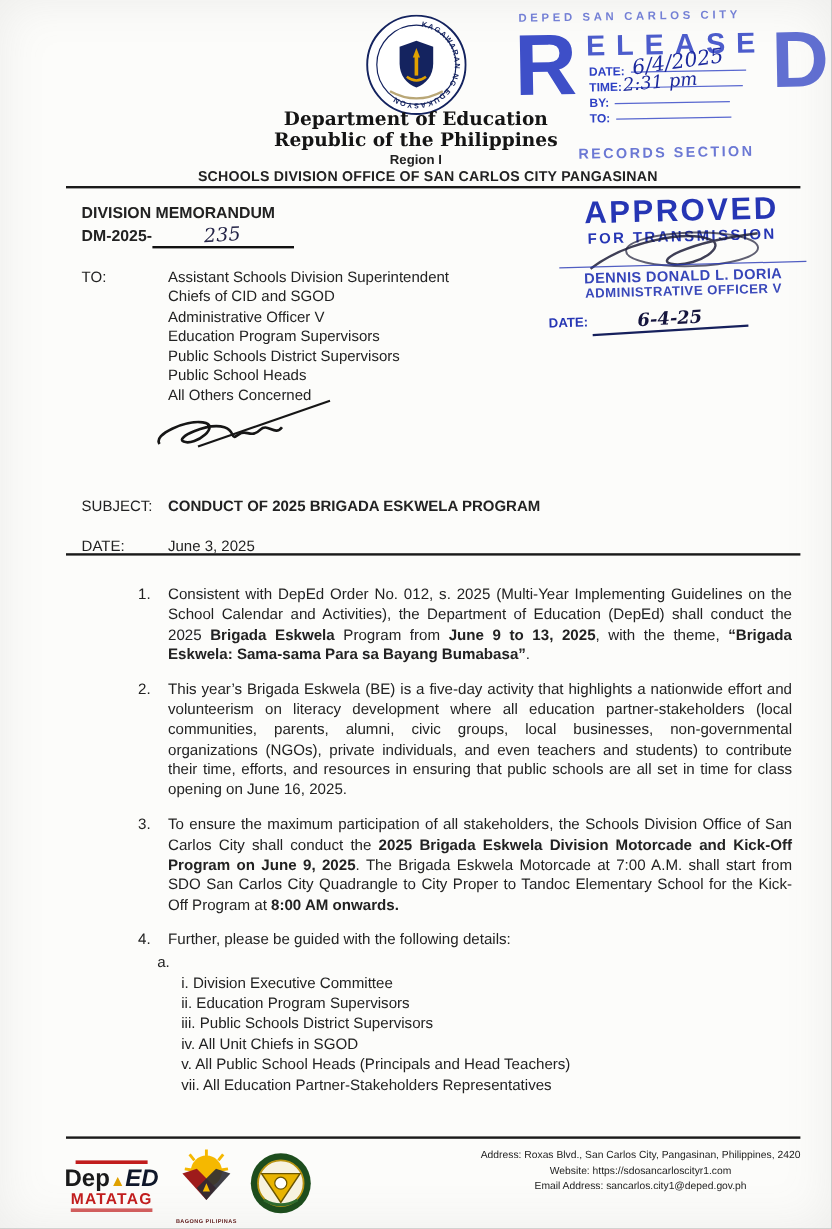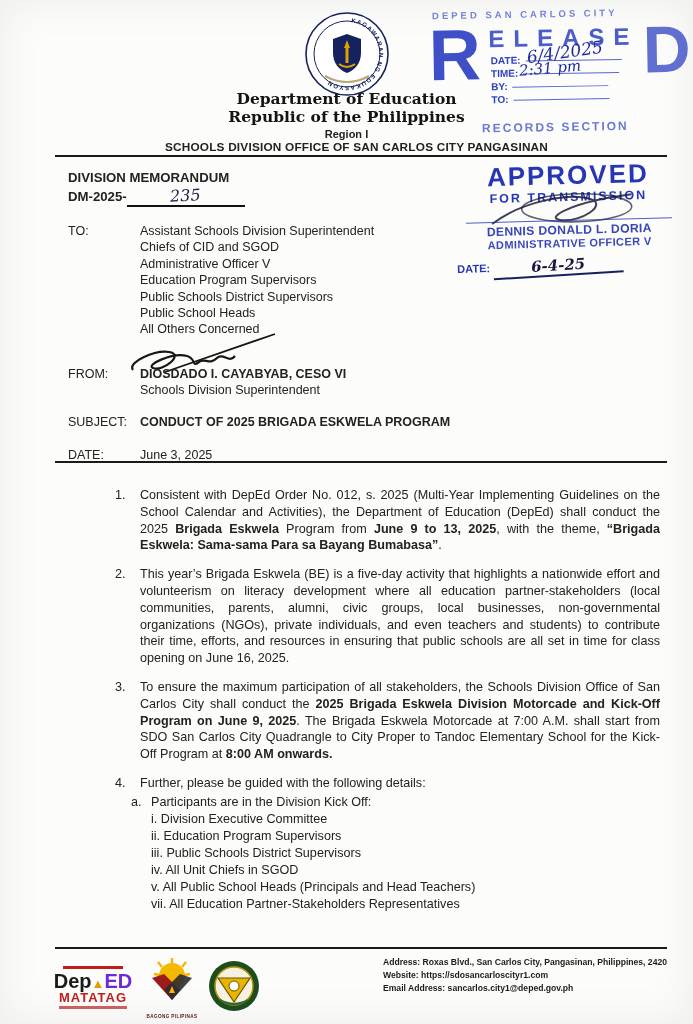--- a/index.html
+++ b/index.html
@@ -62,26 +62,26 @@
   .subrow{display:flex;margin-left:16px;line-height:17px;}
   .sublab{width:20px;flex:none;}
   .kickoff{margin-left:36px;line-height:17px;}
   
   .footer{position:absolute;top:956px;left:50px;right:26px;display:flex;justify-content:space-between;align-items:flex-start;}
   .logos{display:flex;align-items:center;gap:10px;}
   .lg-deped{width:86px;text-align:center;}
   .lg-deped .bar{height:3px;background:#c11d1d;width:70%;margin:0 auto 2px auto;}
   .lg-deped .word{font-weight:800;font-size:20px;line-height:1;}
   .lg-deped .word .b{color:#1a1a1a;}
-  .lg-deped .word .r{color:#6d28d9;}
+  .lg-deped .word .r{color:#0f172a;font-style:italic;}
   .lg-deped .flame{color:#e0a100;font-size:13px;}
   .lg-deped .mt{color:#c11d1d;font-weight:800;font-size:13px;letter-spacing:1px;line-height:1;}
   .lg-deped .tag{height:3px;background:#c11d1d;width:80%;margin:2px auto 0 auto;opacity:.7;}
   .lg-cap{font-size:4.6px;font-weight:bold;color:#5a1414;letter-spacing:.4px;margin-top:2px;}
-  .addr{text-align:left;font-size:8.6px;font-weight:bold;line-height:13px;color:#1c1c1c;}
+  .addr{text-align:center;font-size:8.6px;font-weight:normal;line-height:13px;color:#1c1c1c;}
 </style>
 </head>
 <body>
 
 <div class="page">
 
   <div class="seal">
     <svg width="84" height="84" viewBox="0 0 84 84">
       <circle cx="42" cy="42" r="41" fill="#ffffff" stroke="#14235f" stroke-width="1.6"></circle>
       <circle cx="42" cy="42" r="33" fill="#ffffff" stroke="#14235f" stroke-width="1"></circle>
@@ -155,27 +155,20 @@
         <div>Public School Heads</div>
         <div>All Others Concerned</div>
       </div>
   </div>
 
   <svg class="sig1" width="180" height="50" viewBox="0 0 180 50">
     <path d="M8 42 C2 34 30 22 44 24 C60 26 38 44 28 40 C20 37 48 24 62 28 C72 31 66 40 74 34 C80 29 84 38 92 30 C98 24 104 36 110 28" stroke="#161616" stroke-width="2.2" fill="none"></path>
     <path d="M40 44 L150 6" stroke="#161616" stroke-width="1.8" fill="none"></path>
   </svg>
 
-  <div class="row row-from">
-    <div class="lab">FROM:</div>
-    <div>
-      <div class="from-name">DIOSDADO I. CAYABYAB, CESO VI</div>
-      <div>Schools Division Superintendent</div>
-    </div>
-  </div>
 
   <div class="row row-subject">
     <div class="lab">SUBJECT:</div>
     <div>CONDUCT OF 2025 BRIGADA ESKWELA PROGRAM</div>
   </div>
 
   <div class="row row-date">
     <div class="lab">DATE:</div>
     <div>June 3, 2025</div>
   </div>
@@ -194,21 +187,20 @@
     <div class="pitem">
       <div class="pnum">3.</div>
       <div class="ptext"><span>To ensure the maximum participation of all stakeholders, the Schools Division Office of San Carlos City shall conduct the </span><span style="font-weight: 700;">2025 Brigada Eskwela Division Motorcade and Kick-Off Program on June 9, 2025</span><span>. The Brigada Eskwela Motorcade at 7:00 A.M. shall start from SDO San Carlos City Quadrangle to City Proper to Tandoc Elementary School for the Kick-Off Program at </span><span style="font-weight: 700;">8:00 AM onwards.</span></div>
     </div>
     <div class="pitem" style="margin-bottom:2px;">
       <div class="pnum">4.</div>
       <div class="ptext"><span>Further, please be guided with the following details:</span></div>
     </div>
     <div class="subrow">
       <div class="sublab">a.</div>
-      <div>Participants are in the Division Kick Off:</div>
     </div>
     <div class="kickoff">
         <div>i. Division Executive Committee</div>
         <div>ii. Education Program Supervisors</div>
         <div>iii. Public Schools District Supervisors</div>
         <div>iv.  All Unit Chiefs in SGOD</div>
         <div>v. All Public School Heads (Principals and Head Teachers)</div>
         <div>vii.  All Education Partner-Stakeholders Representatives</div>
       </div>
   </div>

